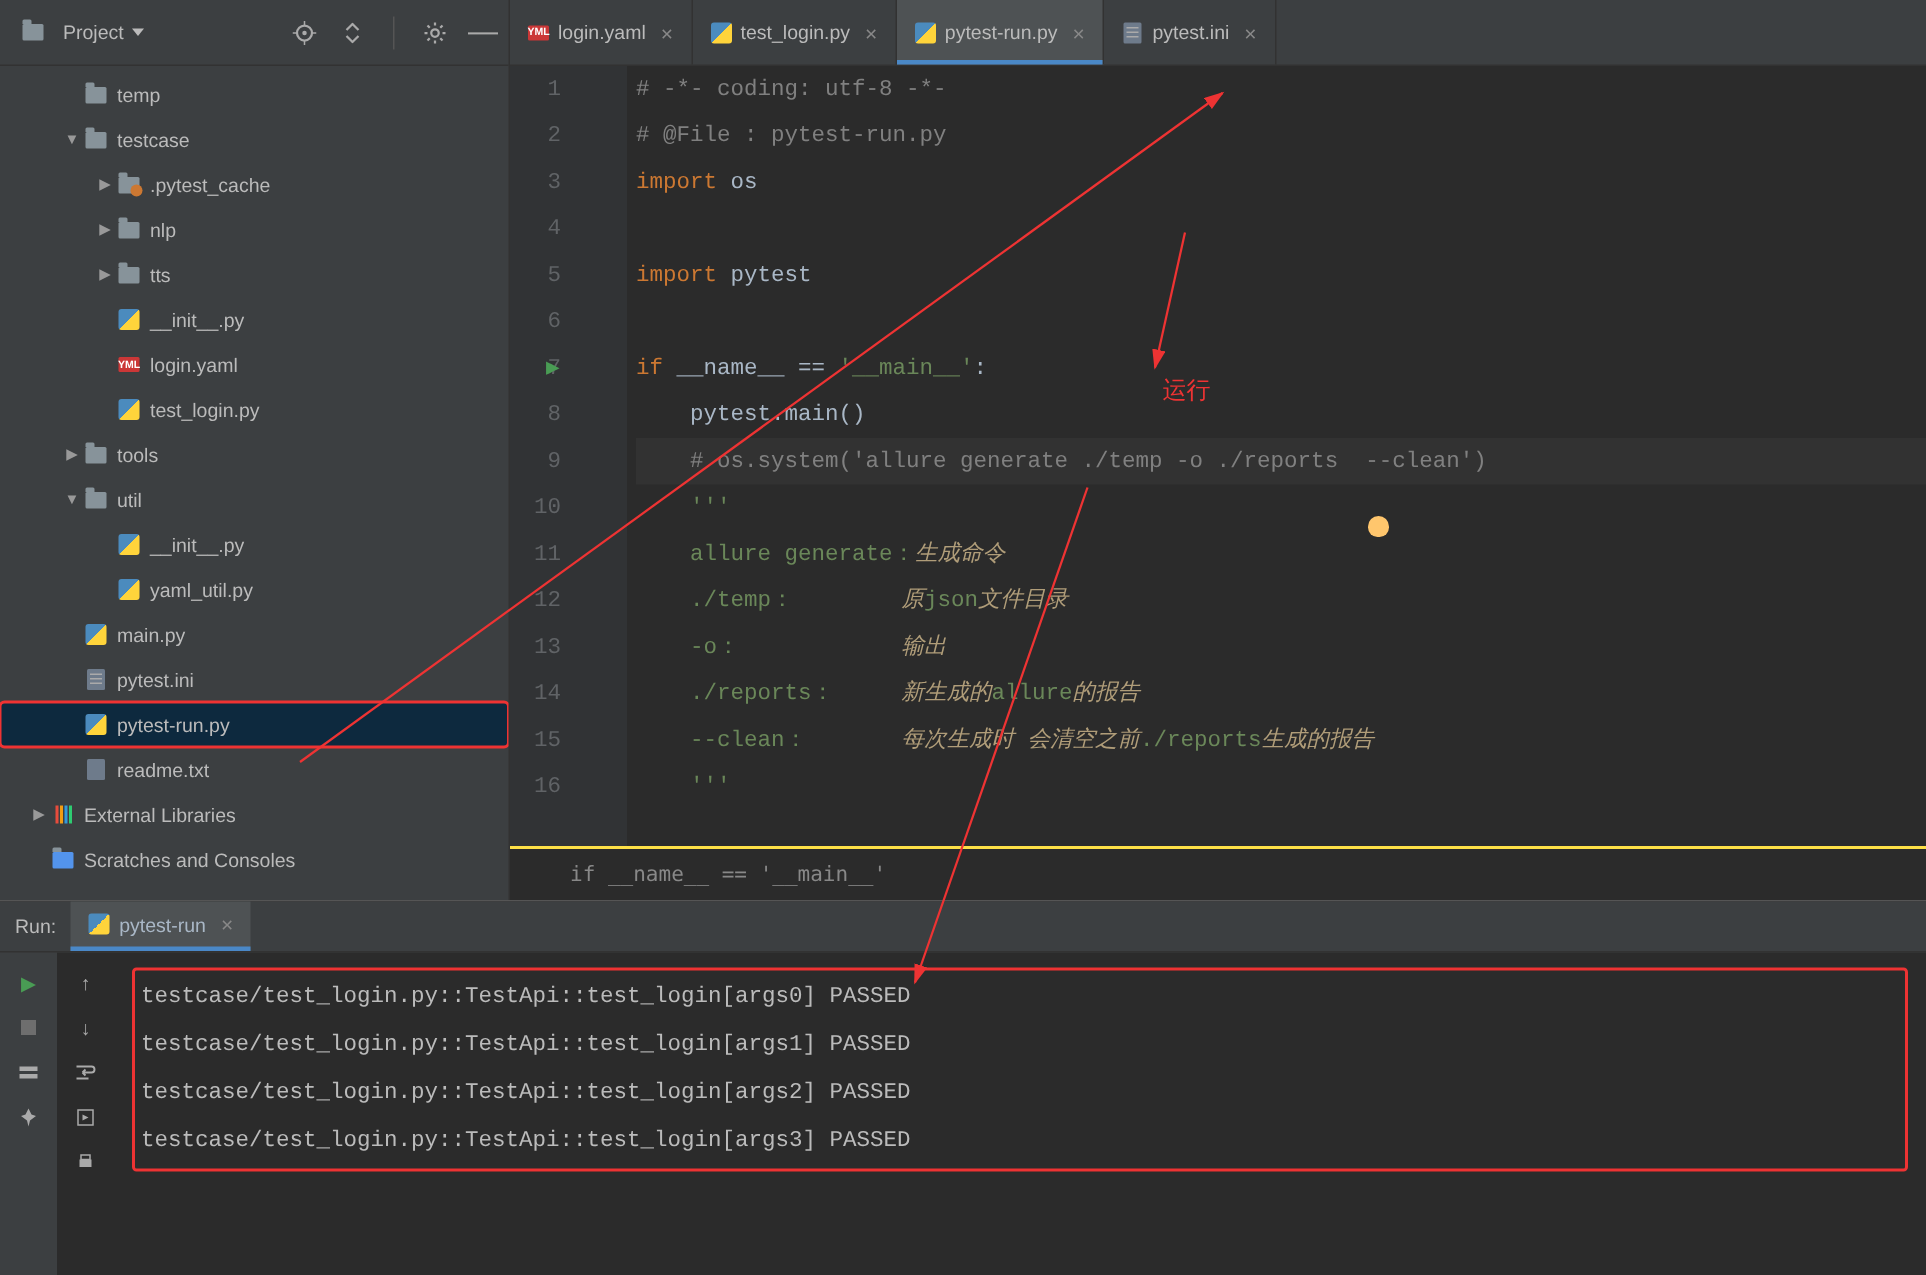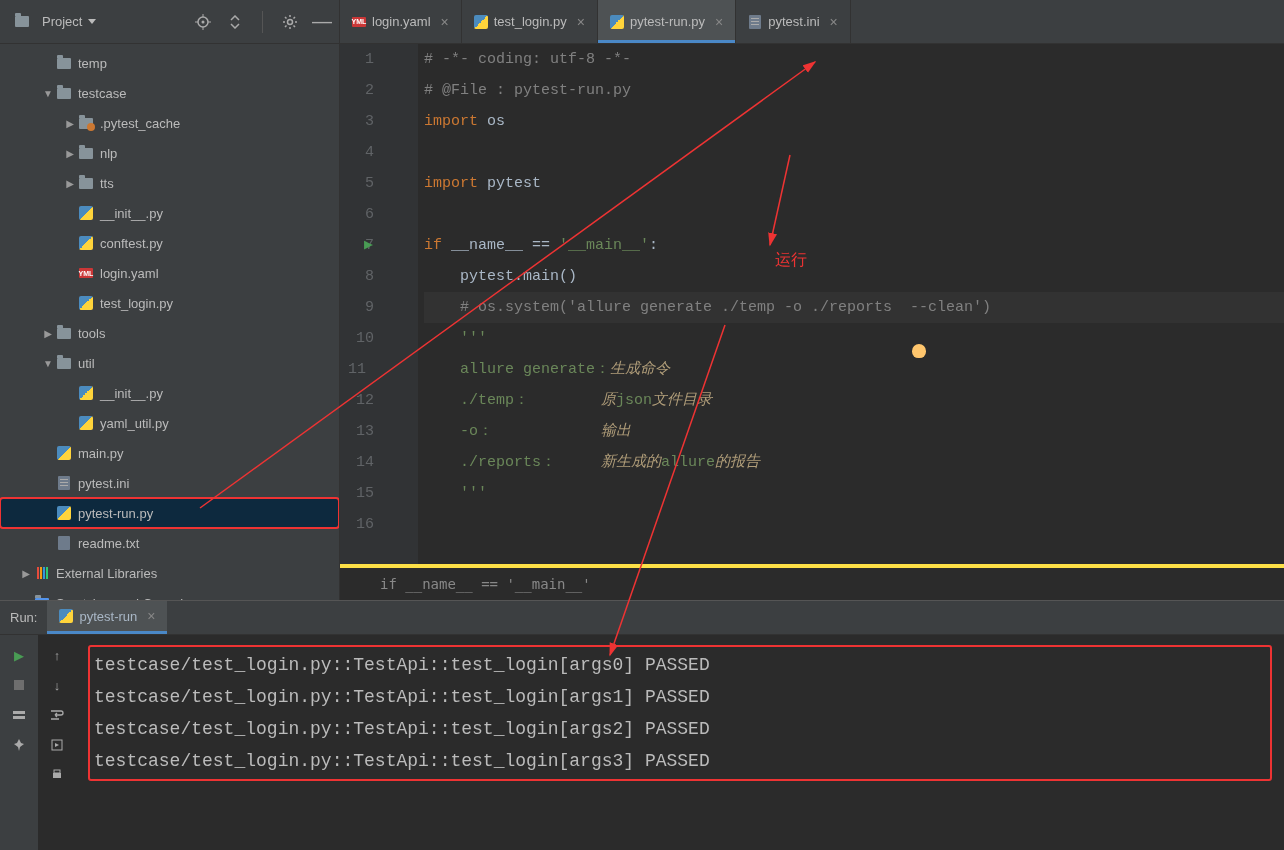--- a/index.html
+++ b/index.html
@@ -44,31 +44,31 @@
 .gutter { width:48px; text-align:right; padding-right:14px; color:#606366; user-select:none; background:#313335; }
 .run-mark { color:#499c54; }
 .fold-col { width:30px; position:relative; background:#313335; }
 .code-lines { flex:1; padding-left:6px; }
 .code-line { height:31px; white-space:pre; }
 .code-line.cur { background:#323232; }
 .k-comment { color:#808080; }
 .k-kw { color:#cc7832; }
 .k-str { color:#6a8759; }
 .k-cn { color:#b09d79; font-style:italic; }
-.crumb-bar { height:36px; display:flex; align-items:center; padding-left:40px; color:#888; font-family:'Consolas',monospace; font-size:14px; border-top:4px solid #fde047; }
+.crumb-bar { height:36px; display:flex; align-items:center; padding-left:40px; color:#888; font-family:'Consolas',monospace; font-size:14px; border-top:2px solid #fde047; }
 
 .run-panel { height:250px; background:#2b2b2b; border-top:1px solid #555; display:flex; flex-direction:column; }
 .run-header { height:34px; display:flex; align-items:center; background:#3c3f41; border-bottom:1px solid #323232; }
 .run-label { padding:0 10px; color:#bbb; }
 .run-tab { display:flex; align-items:center; gap:6px; padding:0 12px; height:100%; background:#4e5254; border-bottom:3px solid #4a88c7; }
 .run-body { flex:1; display:flex; min-height:0; }
 .run-toolbar { width:38px; display:flex; flex-direction:column; align-items:center; gap:10px; padding-top:10px; background:#3c3f41; }
 .run-toolbar2 { width:38px; display:flex; flex-direction:column; align-items:center; gap:10px; padding-top:10px; }
 .rt-ic { width:20px; height:20px; display:flex; align-items:center; justify-content:center; color:#aaa; }
-.console { flex:1; padding:10px 12px; font-family:'Consolas','Courier New',monospace; font-size:18px; line-height:32px; color:#bbb; overflow:auto; position:relative; }
+.console { flex:1; padding:10px 12px; font-family:'Consolas','Courier New',monospace; font-size:15px; line-height:32px; color:#bbb; overflow:auto; position:relative; }
 .console-box { border:2px solid #e33; border-radius:3px; padding:2px 4px; margin-bottom:4px; }
 .console-line { white-space:pre; }
 
 .anno-layer { position:absolute; inset:0; pointer-events:none; }
 .anno-text { position:absolute; color:#e33; font-size:16px; font-family:'Microsoft YaHei',sans-serif; }
 svg.anno-arrows { position:absolute; inset:0; width:100%; height:100%; }
 .hint-bulb { position:absolute; left:572px; top:300px; width:14px; height:14px; background:#ffc66d; border-radius:50% 50% 45% 45%; }
 </style>
 </head>
 <body>
@@ -159,28 +159,20 @@
             <span class="expander"></span>
             <span class="node-ic">
               <span class="py-ic"></span>
             </span>
             <span class="node-lbl">__init__.py</span>
           </div>
           <div class="tree-row">
             <span class="indent" style="width: 62px;"></span>
             <span class="expander"></span>
             <span class="node-ic">
-              <span class="py-ic"></span>
-            </span>
-            <span class="node-lbl">conftest.py</span>
-          </div>
-          <div class="tree-row">
-            <span class="indent" style="width: 62px;"></span>
-            <span class="expander"></span>
-            <span class="node-ic">
               <span class="yml-ic">YML</span>
             </span>
             <span class="node-lbl">login.yaml</span>
           </div>
           <div class="tree-row">
             <span class="indent" style="width: 62px;"></span>
             <span class="expander"></span>
             <span class="node-ic">
               <span class="py-ic"></span>
             </span>
@@ -310,21 +302,21 @@
             <div style="height: 31px;">1</div>
             <div style="height: 31px;">2</div>
             <div style="height: 31px;">3</div>
             <div style="height: 31px;">4</div>
             <div style="height: 31px;">5</div>
             <div style="height: 31px;">6</div>
             <div style="height: 31px;">7</div>
             <div style="height: 31px;">8</div>
             <div style="height: 31px;">9</div>
             <div style="height: 31px;">10</div>
-            <div style="height: 31px; text-align: center;">11</div>
+            <div style="height: 31px;">11</div>
             <div style="height: 31px;">12</div>
             <div style="height: 31px;">13</div>
             <div style="height: 31px;">14</div>
             <div style="height: 31px;">15</div>
             <div style="height: 31px;">16</div>
           </div>
         <div class="fold-col" id="foldcol">
             <div style="height: 31px; position: relative;"></div>
             <div style="height: 31px; position: relative;"></div>
             <div style="height: 31px; position: relative;"></div>
@@ -352,20 +344,21 @@
             <div class="code-line"><span class="k-kw">import </span><span>pytest</span></div>
             <div class="code-line"></div>
             <div class="code-line"><span class="k-kw">if </span><span>__name__ == </span><span class="k-str">'__main__'</span><span>:</span></div>
             <div class="code-line"><span>    pytest.main()</span></div>
             <div class="code-line cur"><span>    </span><span class="k-comment"># os.system('allure generate ./temp -o ./reports  --clean')</span></div>
             <div class="code-line"><span>    </span><span class="k-str">'''</span></div>
             <div class="code-line"><span>    </span><span class="k-str">allure generate：</span><span class="k-cn">生成命令</span></div>
             <div class="code-line"><span>    </span><span class="k-str">./temp：        </span><span class="k-cn">原</span><span class="k-str">json</span><span class="k-cn">文件目录</span></div>
             <div class="code-line"><span>    </span><span class="k-str">-o：            </span><span class="k-cn">输出</span></div>
             <div class="code-line"><span>    </span><span class="k-str">./reports：     </span><span class="k-cn">新生成的</span><span class="k-str">allure</span><span class="k-cn">的报告</span></div>
+            <div class="code-line"><span>    </span><span class="k-str">--clean：       </span><span class="k-cn">每次生成时 会清空之前</span><span class="k-str">./reports</span><span class="k-cn">生成的报告</span></div>
             <div class="code-line"><span>    </span><span class="k-str">'''</span></div>
           </div>
         <div class="hint-bulb"></div>
       </div>
       <div class="crumb-bar">
         <span>if __name__ == '__main__'</span>
       </div>
     </div>
   </div>
 

